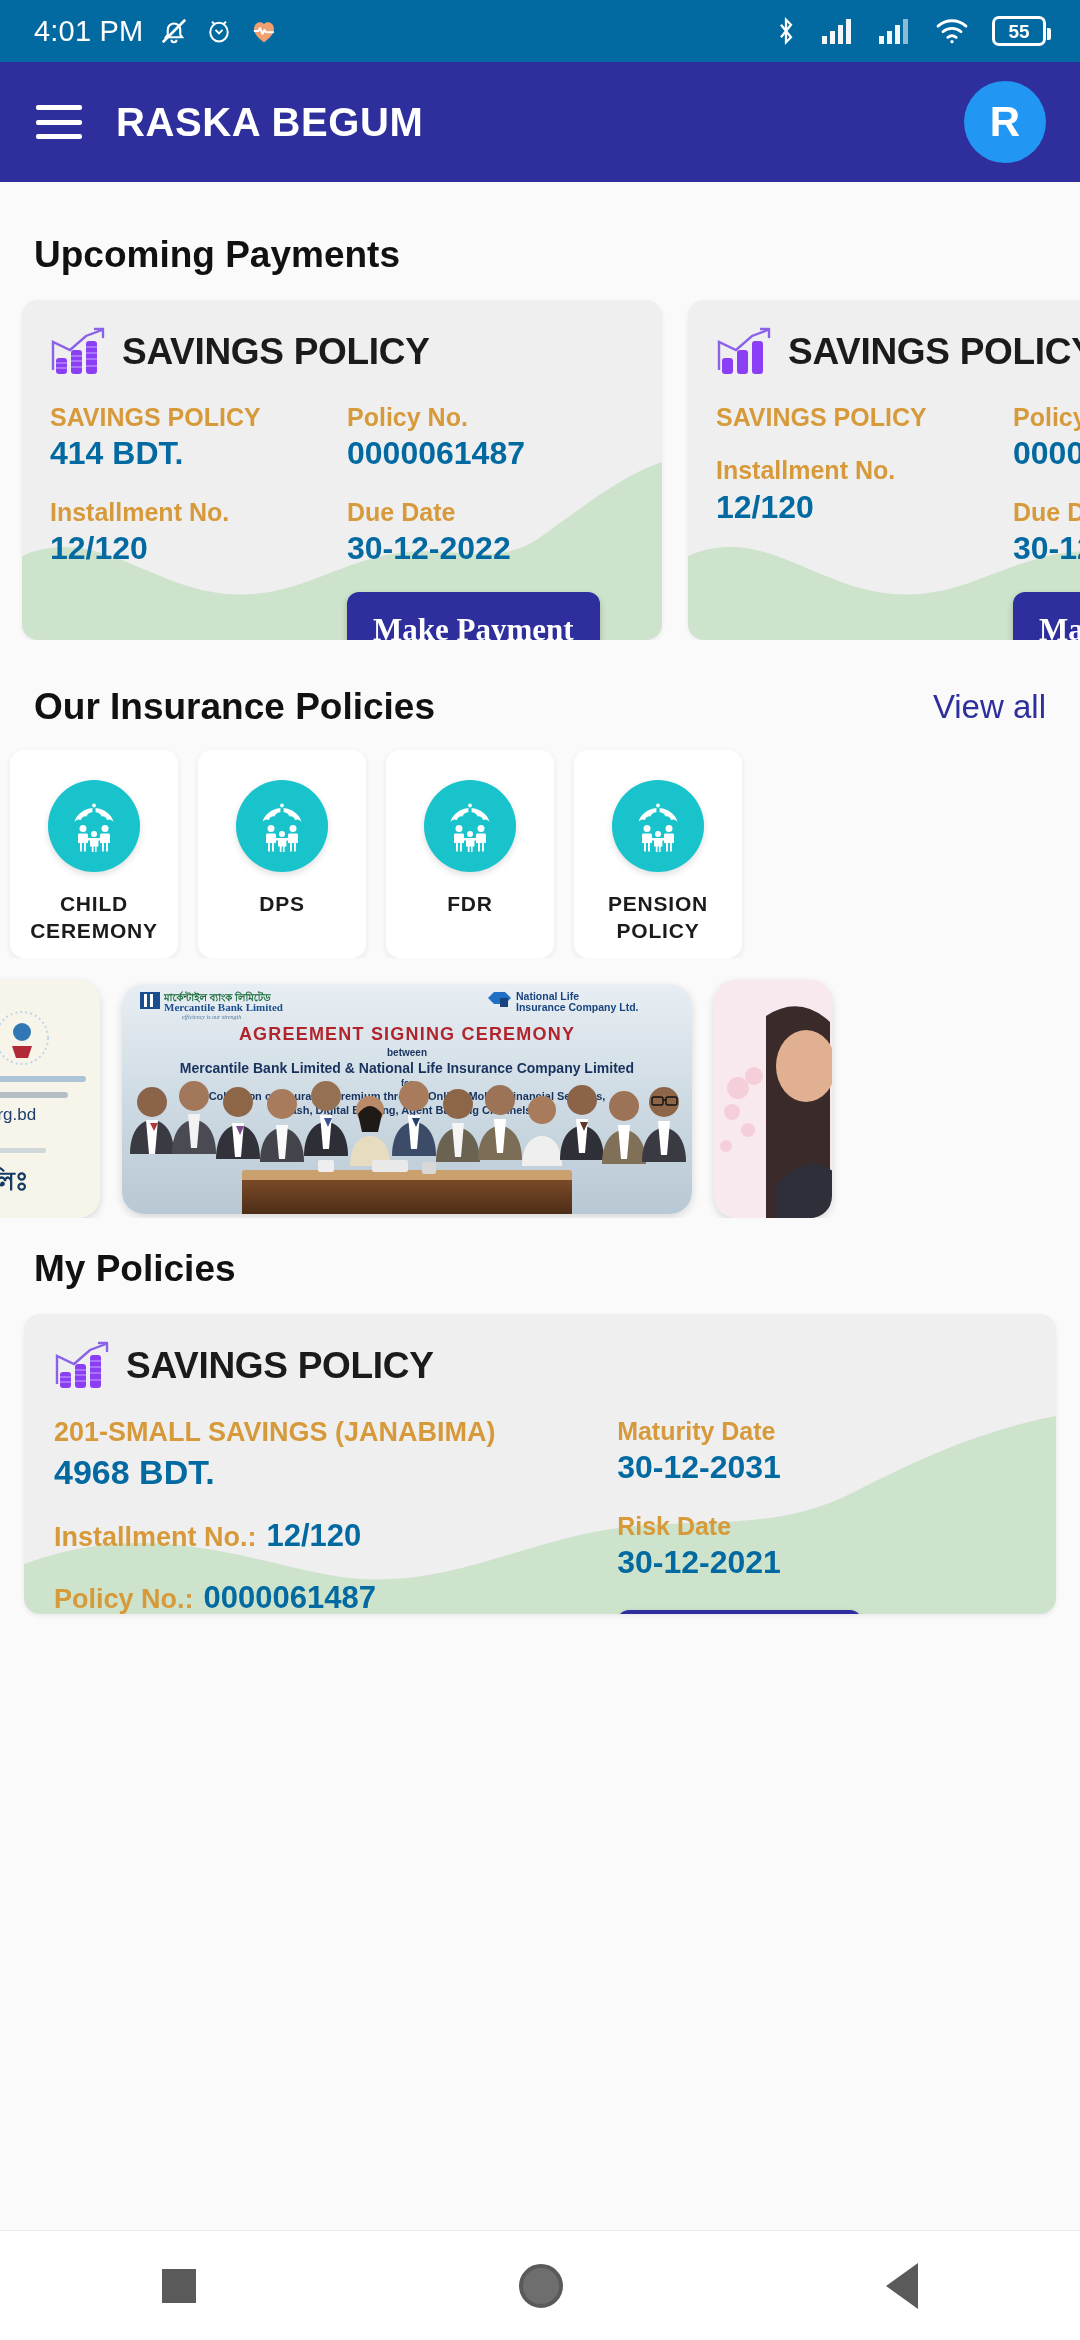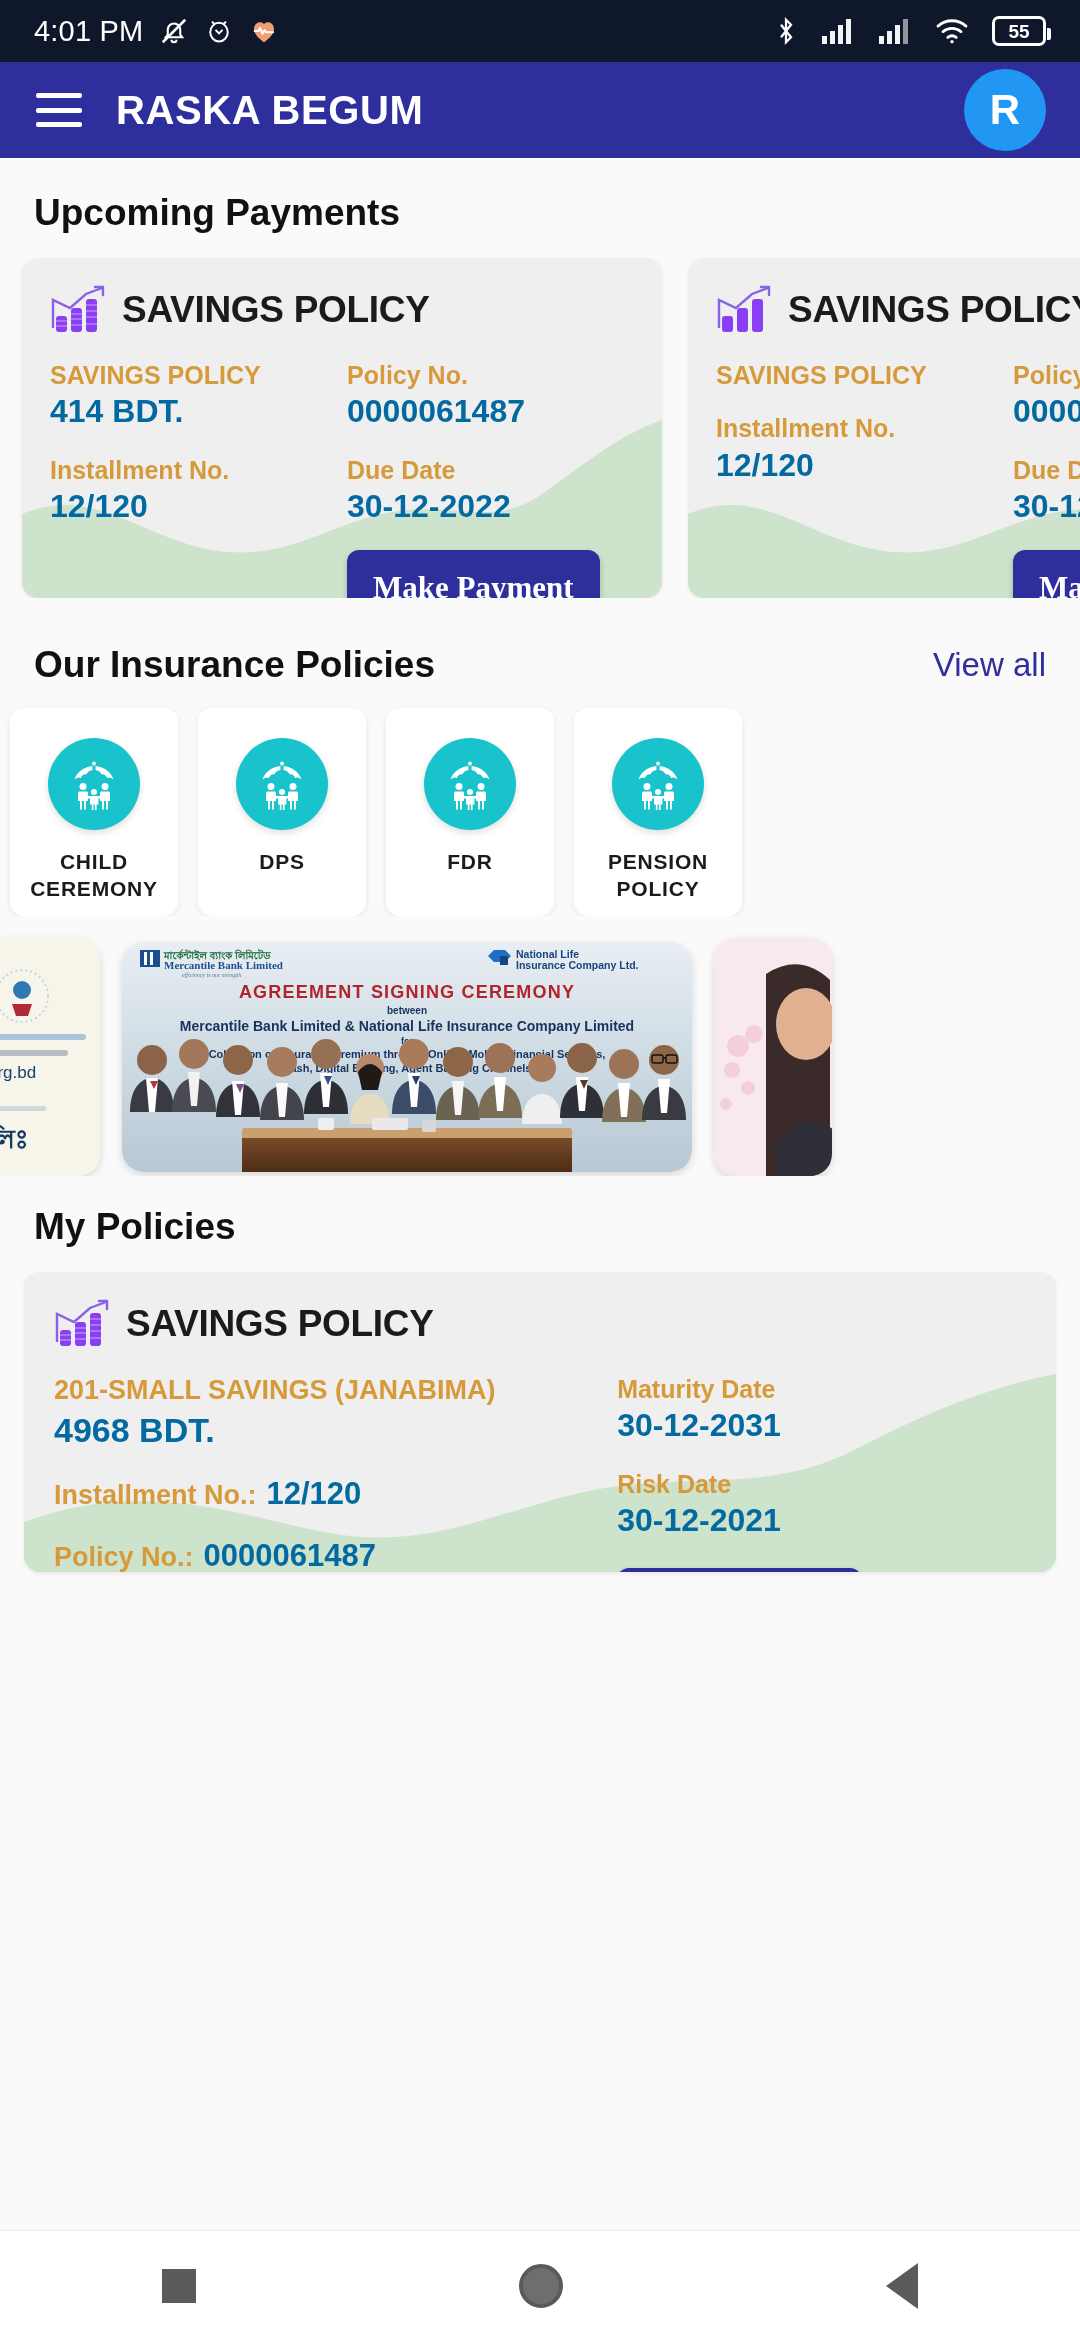--- a/index.html
+++ b/index.html
@@ -6,62 +6,62 @@
   html, body {
     width: 1080px; height: 2340px;
     font-family: "Liberation Sans", sans-serif;
     background: #ffffff;
     overflow: hidden;
   }
   .phone { position: relative; width: 1080px; height: 2340px; background: #fafafa; }
 
   
   .status-bar {
-    height: 62px; background: #0f172a; color: #ffffff;
+    height: 62px; background: #0369a1; color: #ffffff;
     display: flex; align-items: center; justify-content: space-between;
     padding: 0 34px;
   }
   .sb-left { display: flex; align-items: center; gap: 16px; }
   .sb-right { display: flex; gap: 23px; }
   .sb-time { font-size: 29px; font-weight: 400; letter-spacing: .2px; }
   .sb-ico { display: inline-flex; align-items: center; }
   .battery {
     position: relative; width: 54px; height: 30px;
     border: 3px solid #ffffff; border-radius: 7px;
     display: flex; align-items: center; justify-content: center;
   }
   .battery:after {
     content: ""; position: absolute; right: -8px; top: 9px;
     width: 4px; height: 12px; background: #ffffff; border-radius: 0 2px 2px 0;
   }
   .battery span { font-size: 19px; font-weight: 700; color: #fff; line-height: 1; }
 
   
   .app-bar {
-    height: 96px; background: #2e2f9c;
+    height: 120px; background: #2e2f9c;
     display: flex; align-items: center; padding: 0 36px; gap: 34px;
     position: relative;
   }
   .hamburger { width: 46px; height: 34px; display: flex; flex-direction: column; justify-content: space-between; cursor: pointer; }
   .hamburger i { display: block; height: 5px; background: #ffffff; border-radius: 2px; }
   .app-title { color: #ffffff; font-size: 40px; font-weight: 700; letter-spacing: .6px; }
   .avatar {
     position: absolute; right: 34px; top: 50%; transform: translateY(-50%);
     width: 82px; height: 82px; border-radius: 50%; background: #2196f3;
     display: flex; align-items: center; justify-content: center;
     color: #ffffff; font-size: 42px; font-weight: 700;
   }
 
   
   .section-title { font-size: 37px; font-weight: 700; color: #111111; }
   .sec-head { display: flex; align-items: center; justify-content: space-between; padding: 0 34px; }
   .view-all { color: #2e2f9c; font-size: 33px; font-weight: 400; }
 
   
-  .upcoming-wrap { padding-top: 34px; }
+  .upcoming-wrap { padding-top: 52px; }
   .pay-rail { display: flex; gap: 26px; padding: 24px 0 0 22px; overflow: hidden; }
   .pay-card {
     position: relative; flex: 0 0 auto; width: 640px; height: 340px;
     background: #efefef; border-radius: 16px; overflow: hidden;
     box-shadow: 0 2px 5px rgba(0,0,0,.07);
   }
   .pay-card .wave {
     position: absolute; left: 0; bottom: 0; width: 100%; height: 180px;
     overflow: hidden; pointer-events: none;
   }

